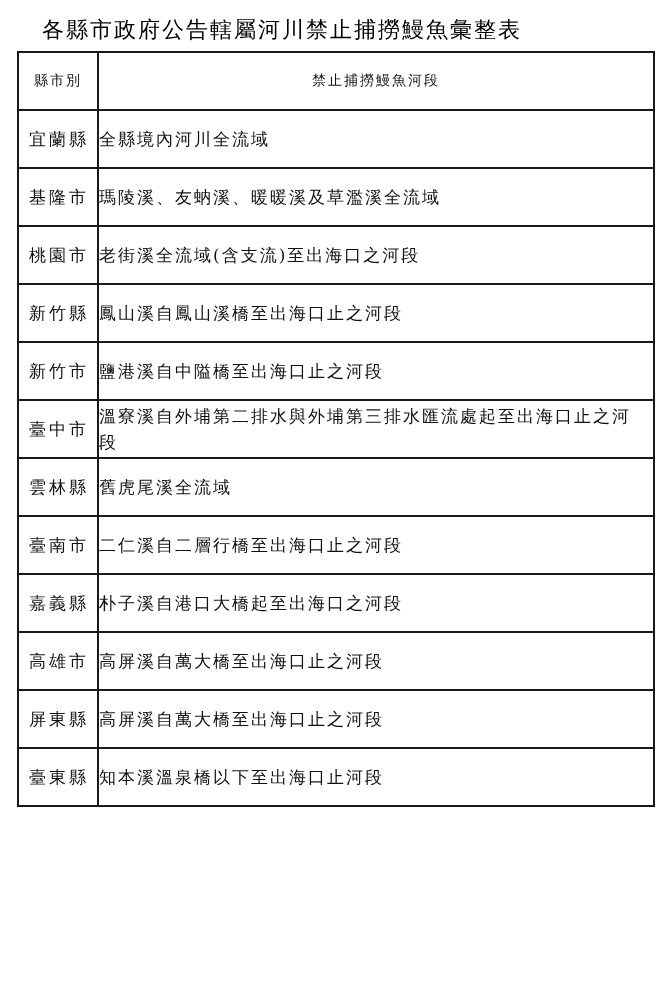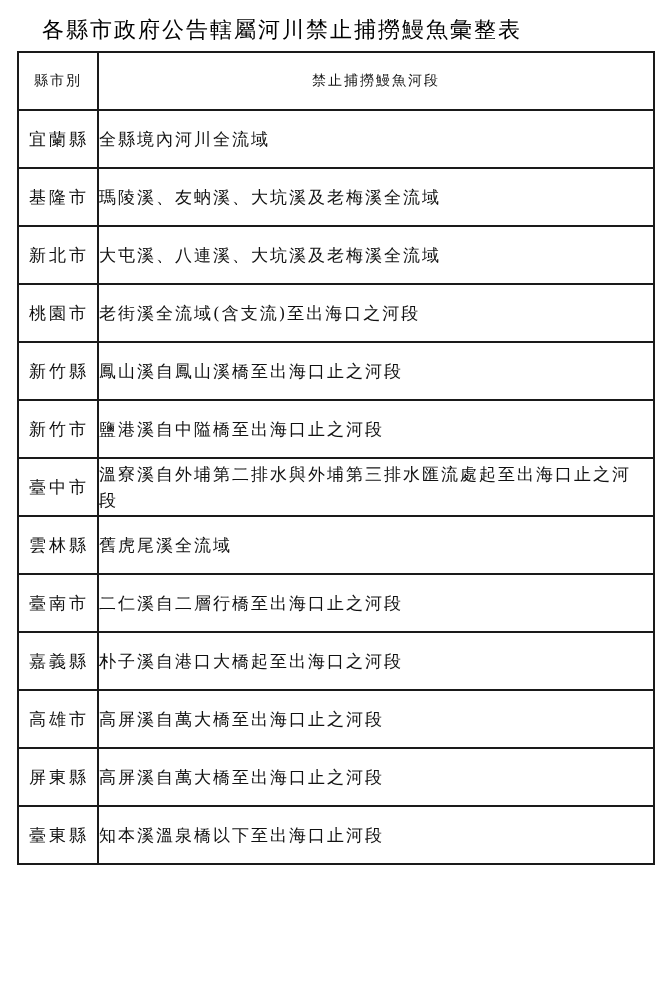--- a/index.html
+++ b/index.html
@@ -34,25 +34,21 @@
       <th class="section-h">禁止捕撈鰻魚河段</th>
     </tr>
   </thead>
   <tbody>
     <tr>
       <td class="region">宜蘭縣</td>
       <td class="section">全縣境內河川全流域</td>
     </tr>
     <tr>
       <td class="region">基隆市</td>
-      <td class="section">瑪陵溪、友蚋溪、大坑溪及老梅溪全流域</td>
-    </tr>
-    <tr>
-      <td class="region">新北市</td>
-      <td class="section">大屯溪、八連溪、大坑溪及老梅溪全流域</td>
+      <td class="section">瑪陵溪、友蚋溪、暖暖溪及草濫溪全流域</td>
     </tr>
     <tr>
       <td class="region">桃園市</td>
       <td class="section">老街溪全流域(含支流)至出海口之河段</td>
     </tr>
     <tr>
       <td class="region">新竹縣</td>
       <td class="section">鳳山溪自鳳山溪橋至出海口止之河段</td>
     </tr>
     <tr>

